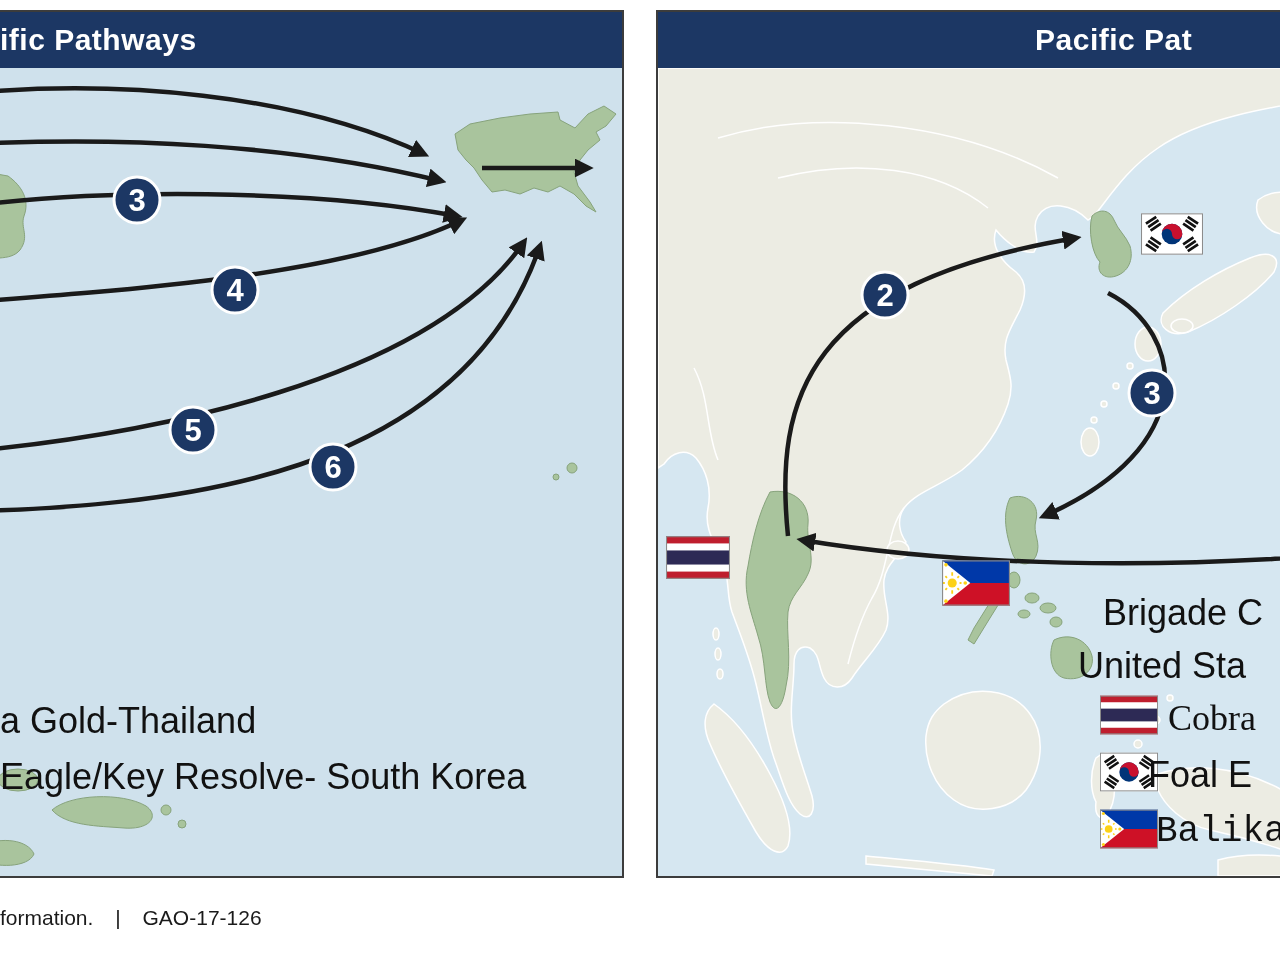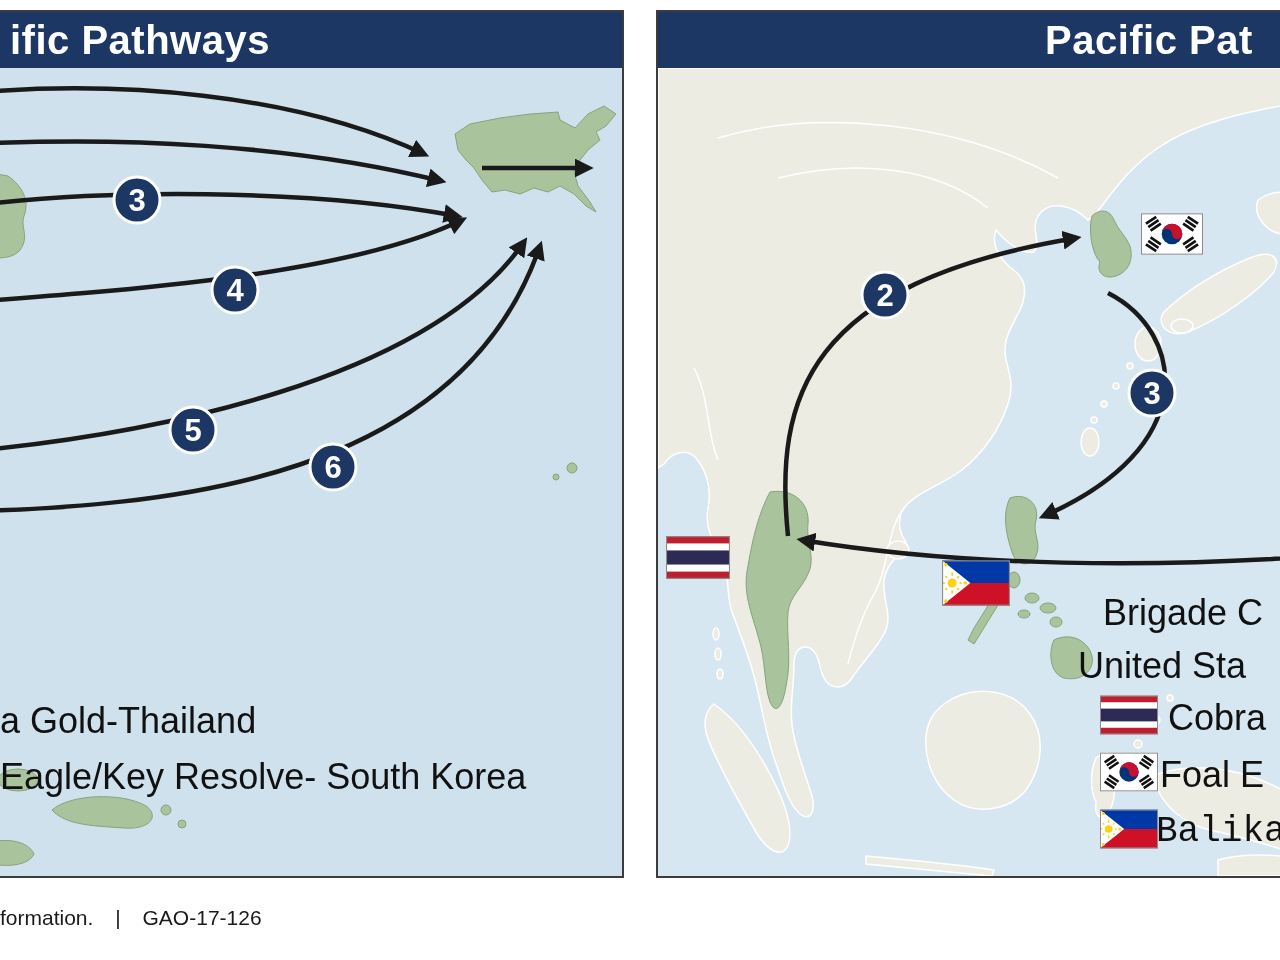--- a/index.html
+++ b/index.html
@@ -10,22 +10,22 @@
   }
   .panel {
     position:absolute; top:10px; height:868px;
     border:2px solid #3c3c3c; box-sizing:border-box; background:#fff;
     overflow:hidden;
   }
   .panel.left  { left:-62px; width:686px; }
   .panel.right { left:656px; width:700px; }
   .panel-header { height:56px; background:var(--header-navy,#1c3764); position:relative; }
   .panel-title {
-    position:absolute; top:0; color:#fff; font-weight:bold; font-size:40px;
-    line-height:56px; white-space:nowrap; letter-spacing:0.5px;margin-left:10px;
+    position:absolute; top:0; color:#fff; font-weight:bold; font-size:30px;
+    line-height:56px; white-space:nowrap; letter-spacing:0.5px;
   }
   .left  .panel-title { left:60px; }
   .right .panel-title { left:377px; }
   .map { position:relative; height:808px; overflow:hidden; }
   .left  .map { background:var(--ocean-blue-left,#cfe1ec); }
   .right .map { background:var(--ocean-blue-right,#d6e7f1); }
   .map-svg { position:absolute; left:0; top:0; display:block; }
 
   .land  { fill:var(--land-gray,#ecece3); stroke:#ffffff; stroke-width:1.5; }
   .green { fill:var(--country-green,#a9c49d); stroke:#87a37c; stroke-width:1; }
@@ -40,22 +40,22 @@
   .l-legend-3 { left:60px; top:632px; }
   .l-legend-4 { left:60px; top:688px; }
   .l-legend-5 { left:60px; top:744px; }
 
   .r-intro-1 { left:445px; top:524px; }
   .r-intro-2 { left:420px; top:577px; }
   .legend-flag { position:absolute; width:58px; height:40px; }
   .r-flag-1 { left:442px; top:627px; }
   .r-flag-2 { left:442px; top:684px; }
   .r-flag-3 { left:442px; top:741px; }
-  .r-label-1 { left:510px; top:629px; }
-  .r-label-2 { left:490px; top:686px;margin-left:12px; }
+  .r-label-1 { left:510px; top:629px;font-family:Liberation Serif, serif; }
+  .r-label-2 { left:490px; top:686px; }
   .r-label-3 { left:498px; top:743px;font-family:Liberation Mono, monospace; }
 
   .footer {
     position:absolute; left:0; top:906px; font-size:21px; color:#1a1a1a;
     white-space:nowrap;
   }
   .footer .sep { margin:0 16px; color:#1a1a1a; }
   .defs-svg { position:absolute; width:0; height:0; }
 </style>
 </head>

